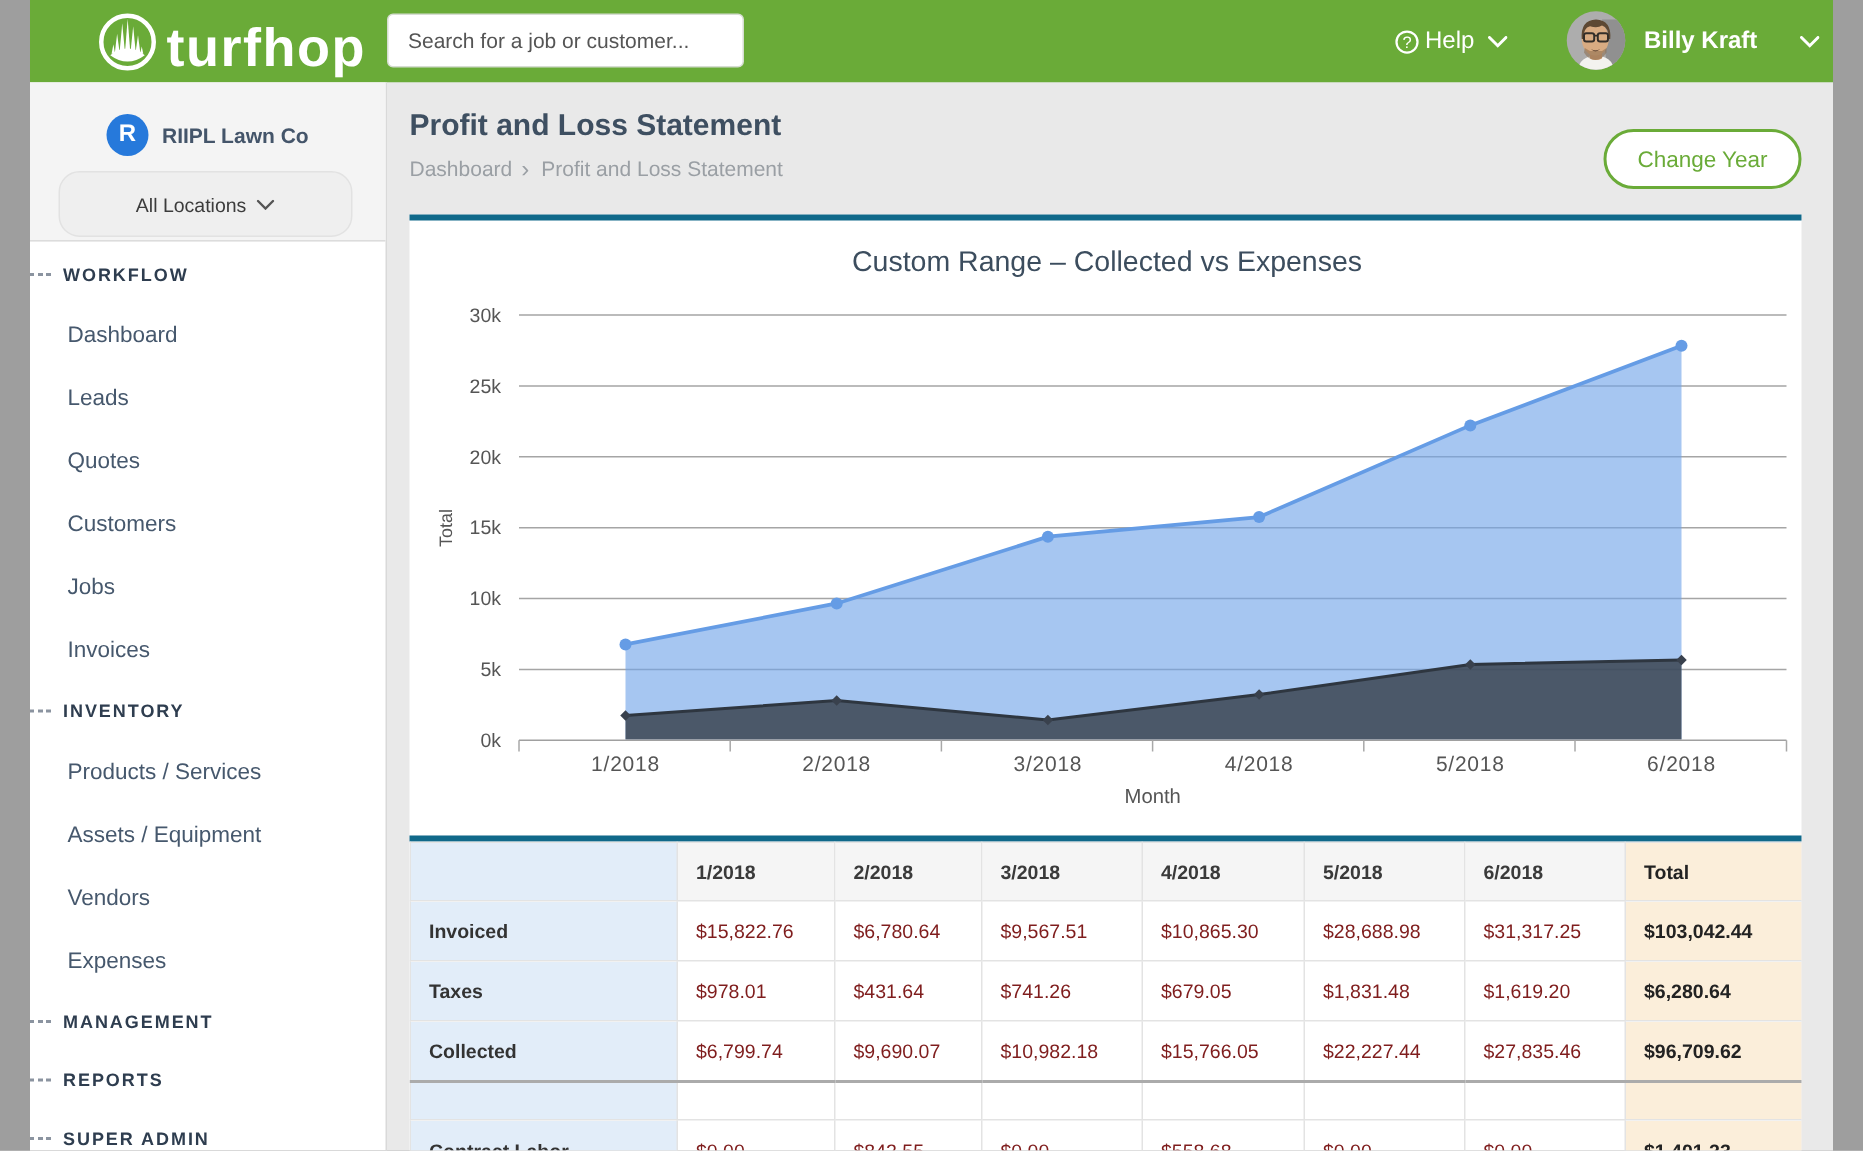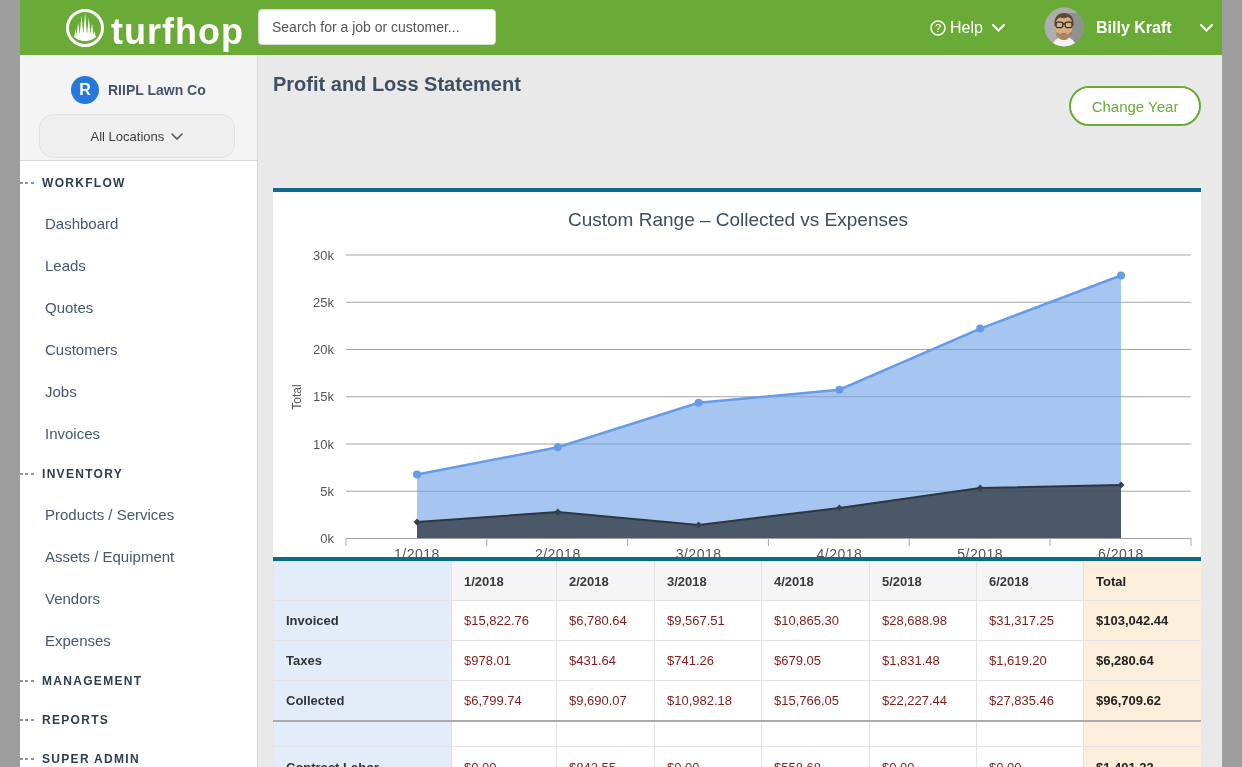--- a/index.html
+++ b/index.html
@@ -26,21 +26,21 @@
 .nav-sec { position:absolute; left:0; width:237px; font-size:12px; font-weight:bold; letter-spacing:1.3px; color:#2e3d4f; }
 .nav-sec .dash { position:absolute; left:0px; top:6px; width:14px; height:2px; background:repeating-linear-gradient(90deg,#8b94a0 0 3px,rgba(0,0,0,0) 3px 5.5px); }
 .nav-sec .t { position:absolute; left:22px; top:0; }
 .nav-item { position:absolute; left:25px; width:200px; font-size:15px; color:#46586d; }
 
 #main { position:absolute; left:238px; top:55px; width:964px; height:712px; background:#e9e9e9; }
 h1 { position:absolute; left:253px; top:73px; font-size:20px; color:#3e4f61; font-weight:bold; }
 #crumb { position:absolute; left:253px; top:104px; font-size:14px; color:#9a9fa4; }
 #crumb .sep { margin:0 8px 0 6px; color:#9a9fa4; font-size:16px; vertical-align:-1px; }
 #changeyear { position:absolute; left:1049px; top:86px; width:132px; height:40px; border:2px solid #6aab38; border-radius:20px; background:#fff; color:#6aab38; font-size:15px; display:flex; align-items:center; justify-content:center; }
-#chartcard { position:absolute; left:253px; top:143px; width:928px; height:414px; background:#fff; border-top:4px solid #10698a;margin-top:45px; }
+#chartcard { position:absolute; left:253px; top:143px; width:928px; height:414px; background:#fff; border-top:4px solid #10698a; }
 #tablecard { position:absolute; left:253px; top:557px; width:928px; height:210px; background:#fff; border-top:4px solid #10698a; overflow:hidden; }
 
 table { border-collapse:collapse; table-layout:fixed; width:928px; font-size:13px; }
 td { border:1px solid #e3e3e3; padding:0 0 0 12px; color:#7f1d1d; overflow:hidden; white-space:nowrap; }
 td.a { background:#e2edf9; color:#333; font-weight:bold; font-size:13px; }
 td.h { background:#f5f5f5; color:#3a3a3a; font-weight:bold; }
 td.t { background:#fbeeda; color:#222; font-weight:bold; }
 tr.hr { height:39px; }
 tr.dr { height:40px;margin-left:40px; }
 tr.sp { height:26px; }
@@ -142,20 +142,21 @@
         <span class="t">REPORTS</span>
       </div>
     <div class="nav-sec" style="top:697px">
         <span class="dash"></span>
         <span class="t">SUPER ADMIN</span>
       </div>
   </div>
 
   <div id="main"></div>
   <h1>Profit and Loss Statement</h1>
+  <div id="crumb">Dashboard<span class="sep">›</span>Profit and Loss Statement</div>
   <div id="changeyear">Change Year</div>
 
   <div id="chartcard">
     <svg width="928" height="410" viewBox="0 0 928 410">
       <text x="465" y="33.5" text-anchor="middle" font-size="19" fill="#3c4d5e">Custom Range – Collected vs Expenses</text>
       <g stroke="#a5a5a5" stroke-width="1">
         <line x1="73" y1="63" x2="918" y2="63"></line>
         <line x1="73" y1="110.25" x2="918" y2="110.25"></line>
         <line x1="73" y1="157.5" x2="918" y2="157.5"></line>
         <line x1="73" y1="204.75" x2="918" y2="204.75"></line>

